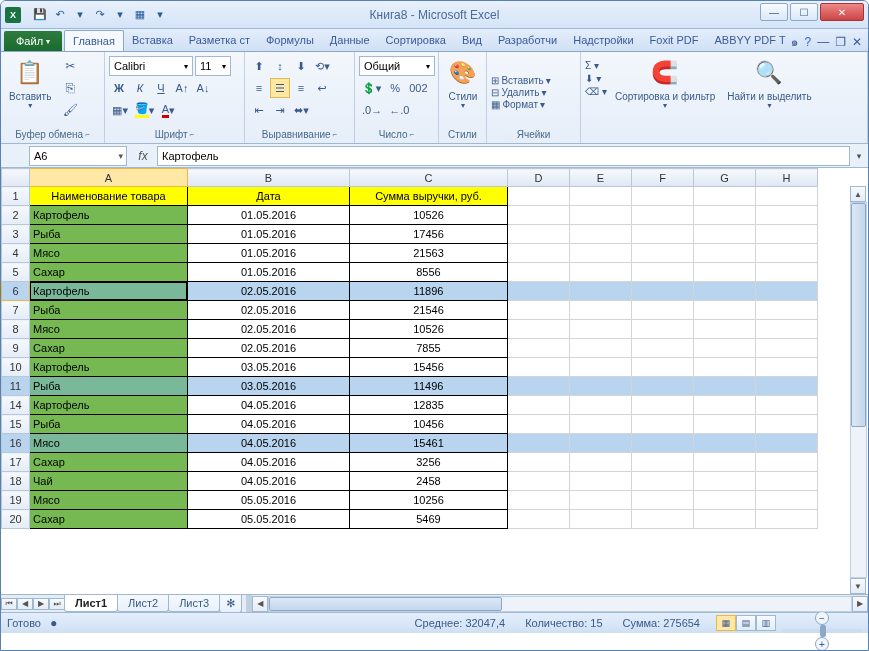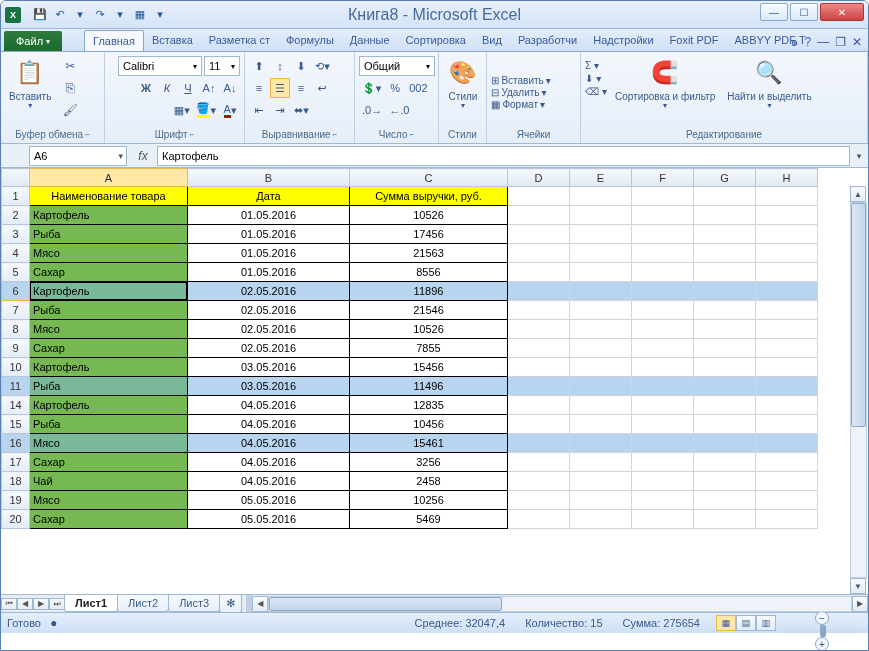--- a/index.html
+++ b/index.html
@@ -3,30 +3,30 @@
 <meta charset="utf-8">
 <style>
 * { margin: 0; padding: 0; box-sizing: border-box; font-family: 'Segoe UI', Tahoma, sans-serif; }
 body { background: #fff; width: 869px; height: 651px; overflow: hidden; border: 1px solid #5880b0; border-radius: 6px 6px 0 0; position: relative; }
 
 
 .titlebar { height: 28px; background: linear-gradient(#e8f0fb,#d4e4f7); display: flex; align-items: center; border-bottom: 1px solid #a0b8d8; position: relative; }
 .titlebar .qat { display: flex; gap: 2px; padding: 0 6px; align-items: center; }
 .titlebar .qat span { width: 18px; height: 18px; display: flex; align-items: center; justify-content: center; font-size: 11px; color: #2a5a9a; cursor: pointer; }
 .titlebar .excel-icon { width: 16px; height: 16px; background: #1a7243; border-radius: 2px; margin: 0 4px; display:flex;align-items:center;justify-content:center;color:#fff;font-size:9px;font-weight:bold; }
-.titlebar .title { position: absolute; left: 50%; transform: translateX(-50%); font-size: 16px; color: #4a6a9a; }
+.titlebar .title { position: absolute; left: 50%; transform: translateX(-50%); font-size: 12px; color: #4a6a9a; }
 .titlebar .winbtns { position: absolute; right: 4px; top: 2px; display: flex; gap: 2px; }
 .titlebar .winbtns div { width: 28px; height: 18px; border: 1px solid #8aa8c8; border-radius: 2px; background: linear-gradient(#f8fbff,#dae8f8); display: flex; align-items: center; justify-content: center; font-size: 10px; color: #3a5a8a; cursor:pointer; }
 .titlebar .winbtns .close { width: 44px; background: linear-gradient(#e88,#c44); color: #fff; border-color:#a33; }
 
 
 .tabsrow { height: 23px; background: linear-gradient(#e4eefb,#d0e0f4); display: flex; align-items: flex-end; border-bottom: 1px solid #8aa8c8; font-size: 11px; position:relative; }
 .tabsrow .file { background: linear-gradient(#2e7b3e,#1a6a2e); color: #fff; padding: 4px 12px; border-radius: 2px 2px 0 0; margin: 0 2px 0 3px; display:flex;align-items:center;gap:3px; cursor:pointer; }
 .tabsrow .tab { padding: 4px 8px; color: #3a5a9a; cursor: pointer; white-space:nowrap; }
-.tabsrow .tab.active { background: #f5f9fd; border: 1px solid #8aa8c8; border-bottom: none; border-radius: 2px 2px 0 0; color: #3a5a9a; margin-left: 20px; }
+.tabsrow .tab.active { background: #f5f9fd; border: 1px solid #8aa8c8; border-bottom: none; border-radius: 2px 2px 0 0; color: #3a5a9a; }
 .tabsrow .right-icons { position:absolute; right:6px; top:3px; display:flex; gap:6px; align-items:center; }
 .tabsrow .right-icons span { font-size:12px; color:#3a5a9a; cursor:pointer; }
 
 
 .ribbon { height: 92px; background: linear-gradient(#f3f7fc,#e6eef9); border-bottom: 1px solid #a0b8d0; display: flex; font-size: 11px; }
 .rgroup { border-right: 1px solid #c0d0e4; padding: 2px 4px; display: flex; flex-direction: column; justify-content: space-between; }
 .rgroup .body { flex: 1; display: flex; align-items: flex-start; gap: 4px; padding-top:2px; }
 .rgroup .label { text-align: center; font-size: 10px; color: #4a6a8a; padding: 1px 0; display:flex;justify-content:center;align-items:center;gap:2px; }
 .rgroup .label .dlg { font-size:8px; color:#6a8aaa; cursor:pointer; }
 .bigbtn { display: flex; flex-direction: column; align-items: center; padding: 1px 4px; cursor: pointer; font-size:10px; color:#3a5a8a; text-align:center; line-height:1.1; }
@@ -160,21 +160,21 @@
         <div class="smallbtn">🖌</div>
       </div>
     </div>
     <div class="label">
         <span>Буфер обмена</span>
         <span class="dlg">⌐</span>
       </div>
   </div>
 
   <div class="rgroup" style="width:140px">
-    <div class="body" style="flex-direction:column;gap:2px;align-items:flex-end">
+    <div class="body" style="flex-direction:column;gap:2px;align-items:flex-start">
       <div class="comborow">
         <div class="combo" style="width:84px">
             <span>Calibri</span>
             <span style="font-size:8px">▾</span>
           </div>
         <div class="combo" style="width:36px">
             <span>11</span>
             <span style="font-size:8px">▾</span>
           </div>
       </div>
@@ -280,23 +280,20 @@
         <div class="ico">🧲</div>
         <span>Сортировка и фильтр</span>
           <span style="font-size:8px">▾</span>
       </div>
       <div class="bigbtn">
         <div class="ico">🔍</div>
         <span>Найти и выделить</span>
           <span style="font-size:8px">▾</span>
       </div>
     </div>
-    <div class="label">
-        <span>Редактирование</span>
-      </div>
   </div>
 </div>
 
 <div class="fbar">
   <div class="namebox">A6</div>
   <div class="fx">fx</div>
   <input class="finput" value="Картофель" style="">
   <div class="expand">▾</div>
 </div>
 

